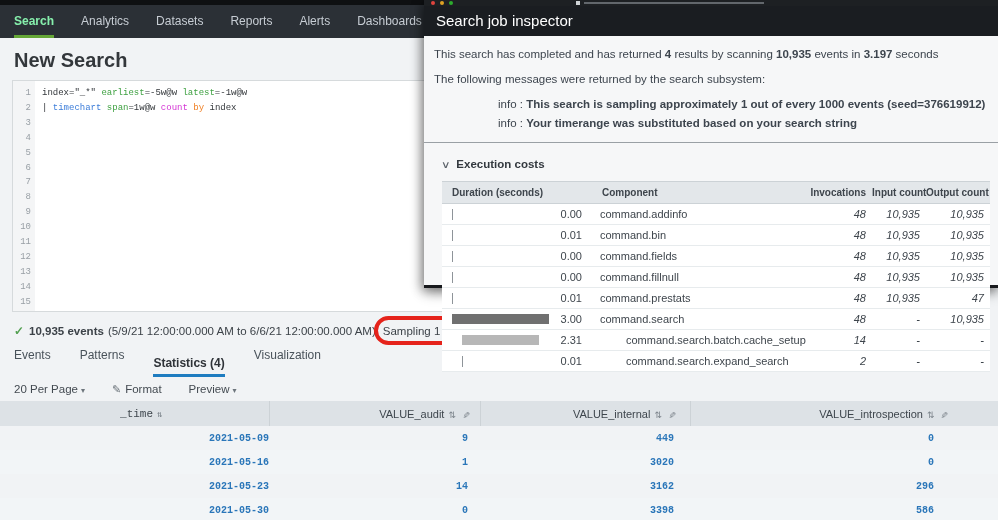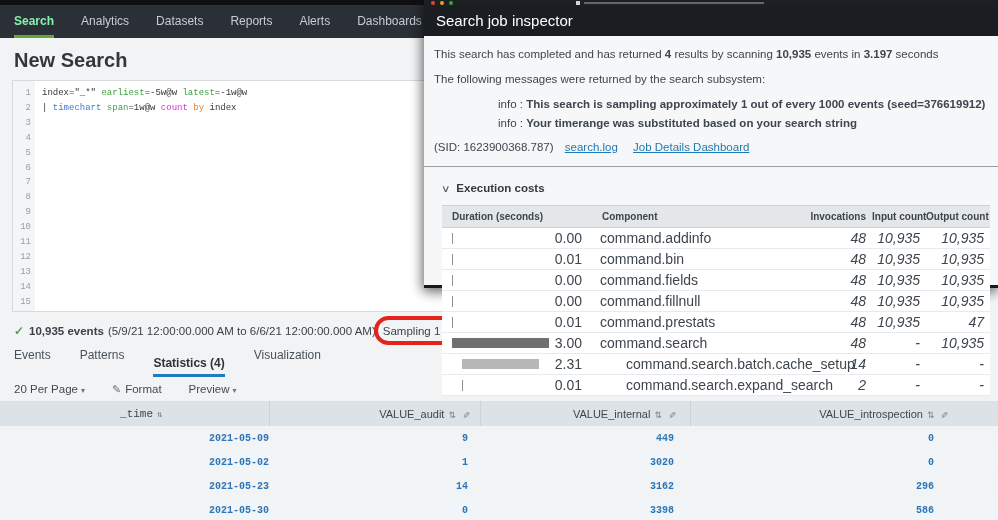--- a/index.html
+++ b/index.html
@@ -139,21 +139,21 @@
   .chevron { font-weight: normal; color: #5a6168; font-size: 10px; margin-right: 7px; display: inline-block; transform: scaleX(1.3); }
   
   table.exec { margin-left: 8px; width: 548px; border-collapse: collapse; table-layout: fixed; }
   table.exec th {
     background: #e3e7ea; border-top: 1px solid #ccd2d6; border-bottom: 1px solid #ccd2d6;
     font-size: 10px; font-weight: bold; color: #3e454c; height: 22px; white-space: nowrap;
   }
   table.exec th.h-left { text-align: left; padding-left: 10px; }
   table.exec th.h-right { text-align: right; padding-right: 6px; }
   table.exec td {
-    height: 21px; font-size: 14px; color: #3e454c; background: #fff;
+    height: 21px; font-size: 11px; color: #3e454c; background: #fff;
     border-bottom: 1px solid #e7ebed; white-space: nowrap;
   }
   .dur-cell { position: relative; }
   .dur-val { display: block; text-align: right; padding-right: 10px; }
   .dur-bar { position: absolute; top: 5px; height: 10px; background: #8e9499; }
   .dur-bar.bar-dark  { background: #707070; }
   .dur-bar.bar-light { background: #b7b7b7; }
   .dur-bar.bar-line  { background: #8e9499; width: 1px !important; height: 11px; }
   td.comp { padding-left: 8px; }
   td.comp.ind { padding-left: 34px; }
@@ -238,21 +238,21 @@
     </tr>
   </thead>
   <tbody>
     <tr>
       <td class="c-time">2021-05-09</td>
       <td class="c-r1">9</td>
       <td class="c-r2">449</td>
       <td class="c-r3">0</td>
     </tr>
     <tr class="stripe">
-      <td class="c-time">2021-05-02</td>
+      <td class="c-time">2021-05-16</td>
       <td class="c-r1">1</td>
       <td class="c-r2">3020</td>
       <td class="c-r3">0</td>
     </tr>
     <tr>
       <td class="c-time">2021-05-23</td>
       <td class="c-r1">14</td>
       <td class="c-r2">3162</td>
       <td class="c-r3">296</td>
     </tr>
@@ -272,25 +272,20 @@
     <span class="dot green"></span>
     <span class="chrome-lock"></span>
     <span class="chrome-url"></span>
   </div>
   <div class="insp-header">Search job inspector</div>
   <div class="insp-body">
     <p class="insp-summary"><span>This search has completed and has returned </span><b>4</b><span> results by scanning </span><b>10,935</b><span> events in </span><b>3.197</b><span> seconds</span></p>
     <p class="insp-intro">The following messages were returned by the search subsystem:</p>
     <div class="msg"><span>info</span><span> : </span><b>This search is sampling approximately 1 out of every 1000 events (seed=376619912)</b></div>
     <div class="msg"><span>info</span><span> : </span><b>Your timerange was substituted based on your search string</b></div>
-    <div class="sid-row">
-      <span class="sid-label">(SID: 1623900368.787)</span>
-      <a class="insp-link">search.log</a>
-      <a class="insp-link">Job Details Dashboard</a>
-    </div>
     <hr class="insp-hr">
     <div class="exec-head"><span class="chevron">∨</span><span>Execution costs</span></div>
     <table class="exec">
       <colgroup>
           <col style="width:150px">
           <col style="width:210px">
           <col style="width:70px">
           <col style="width:54px">
           <col style="width:64px">
         </colgroup>

